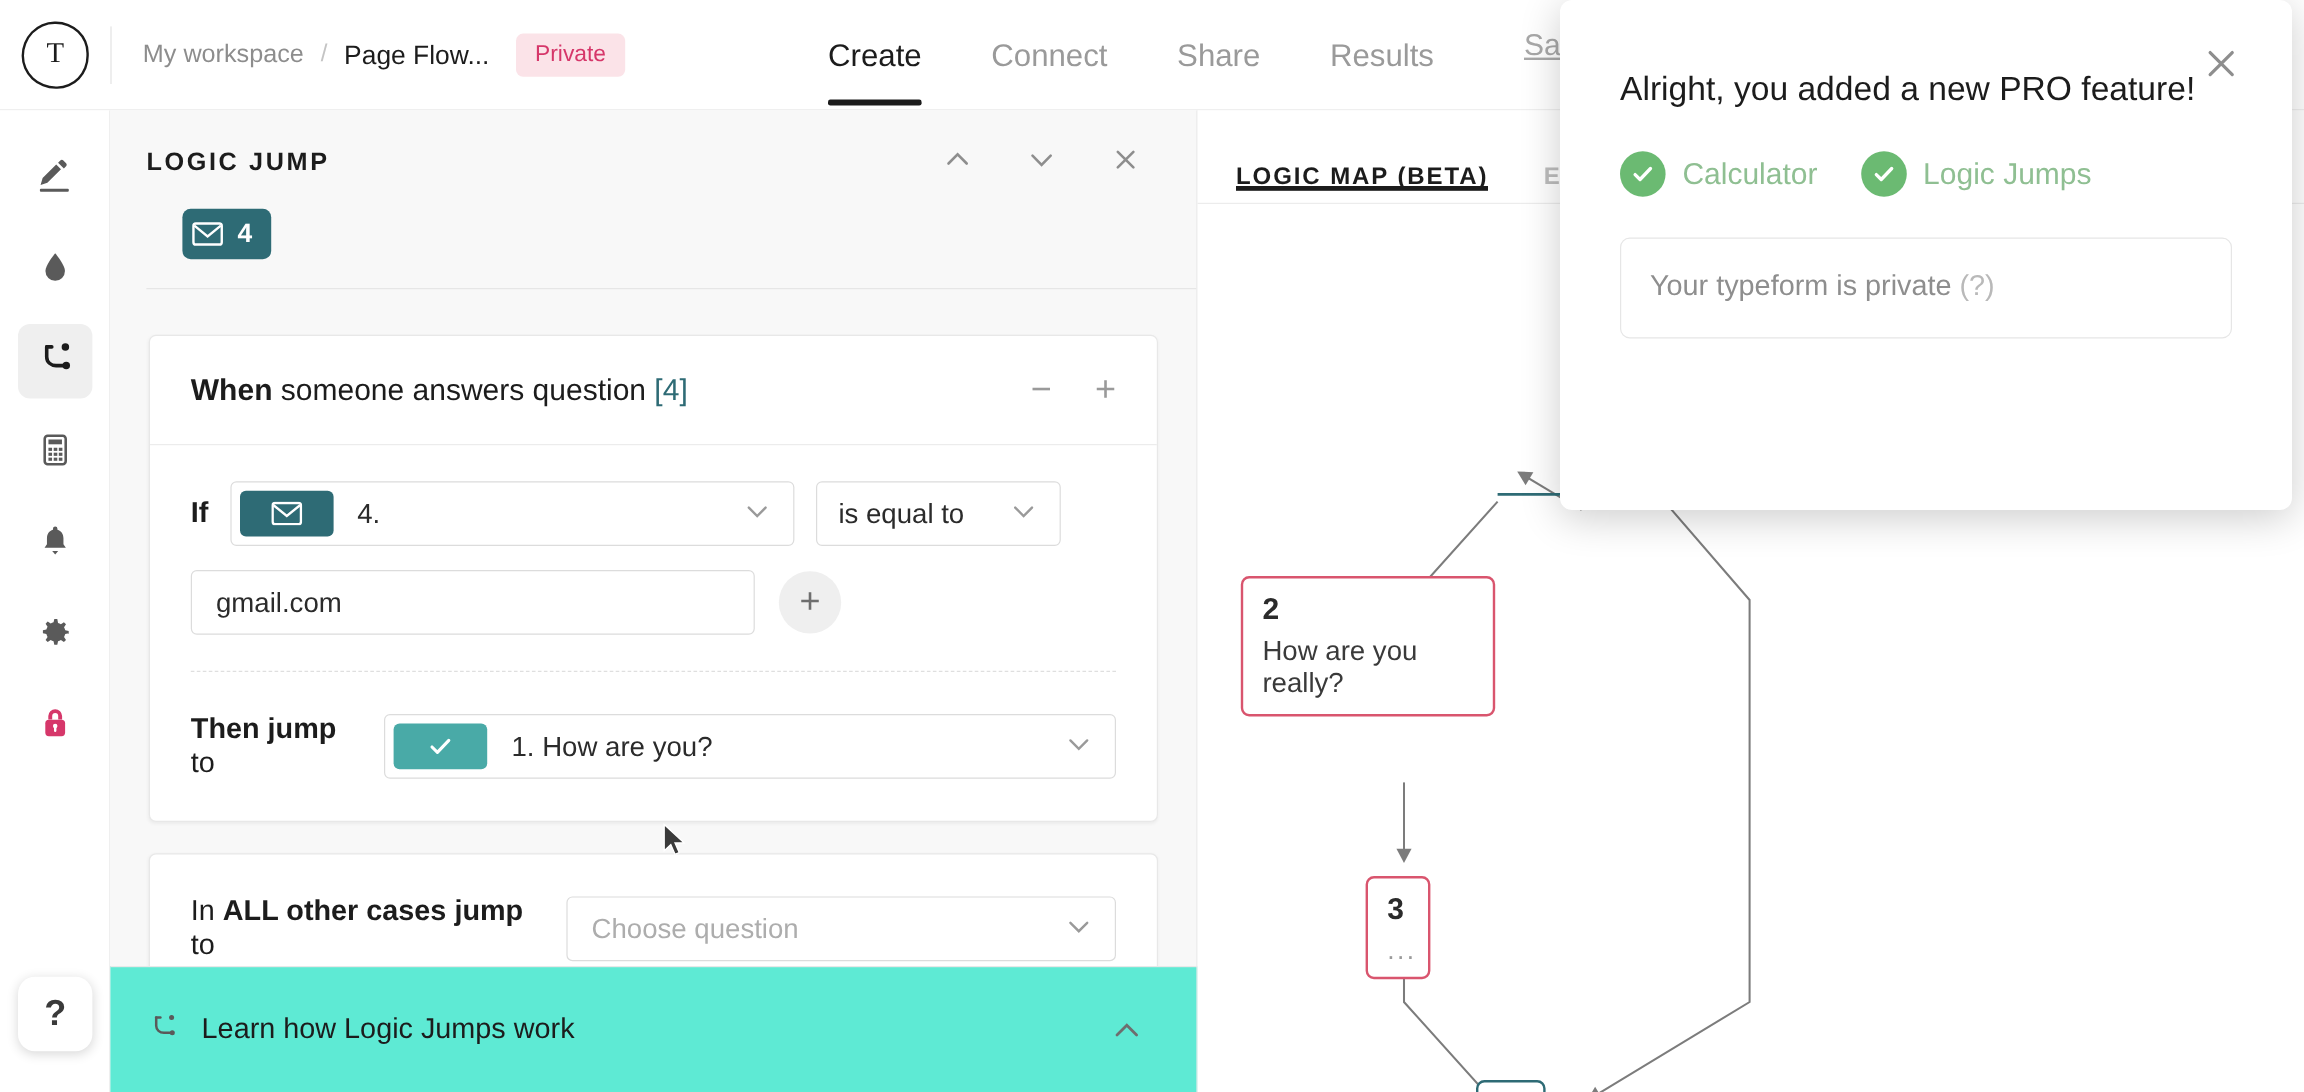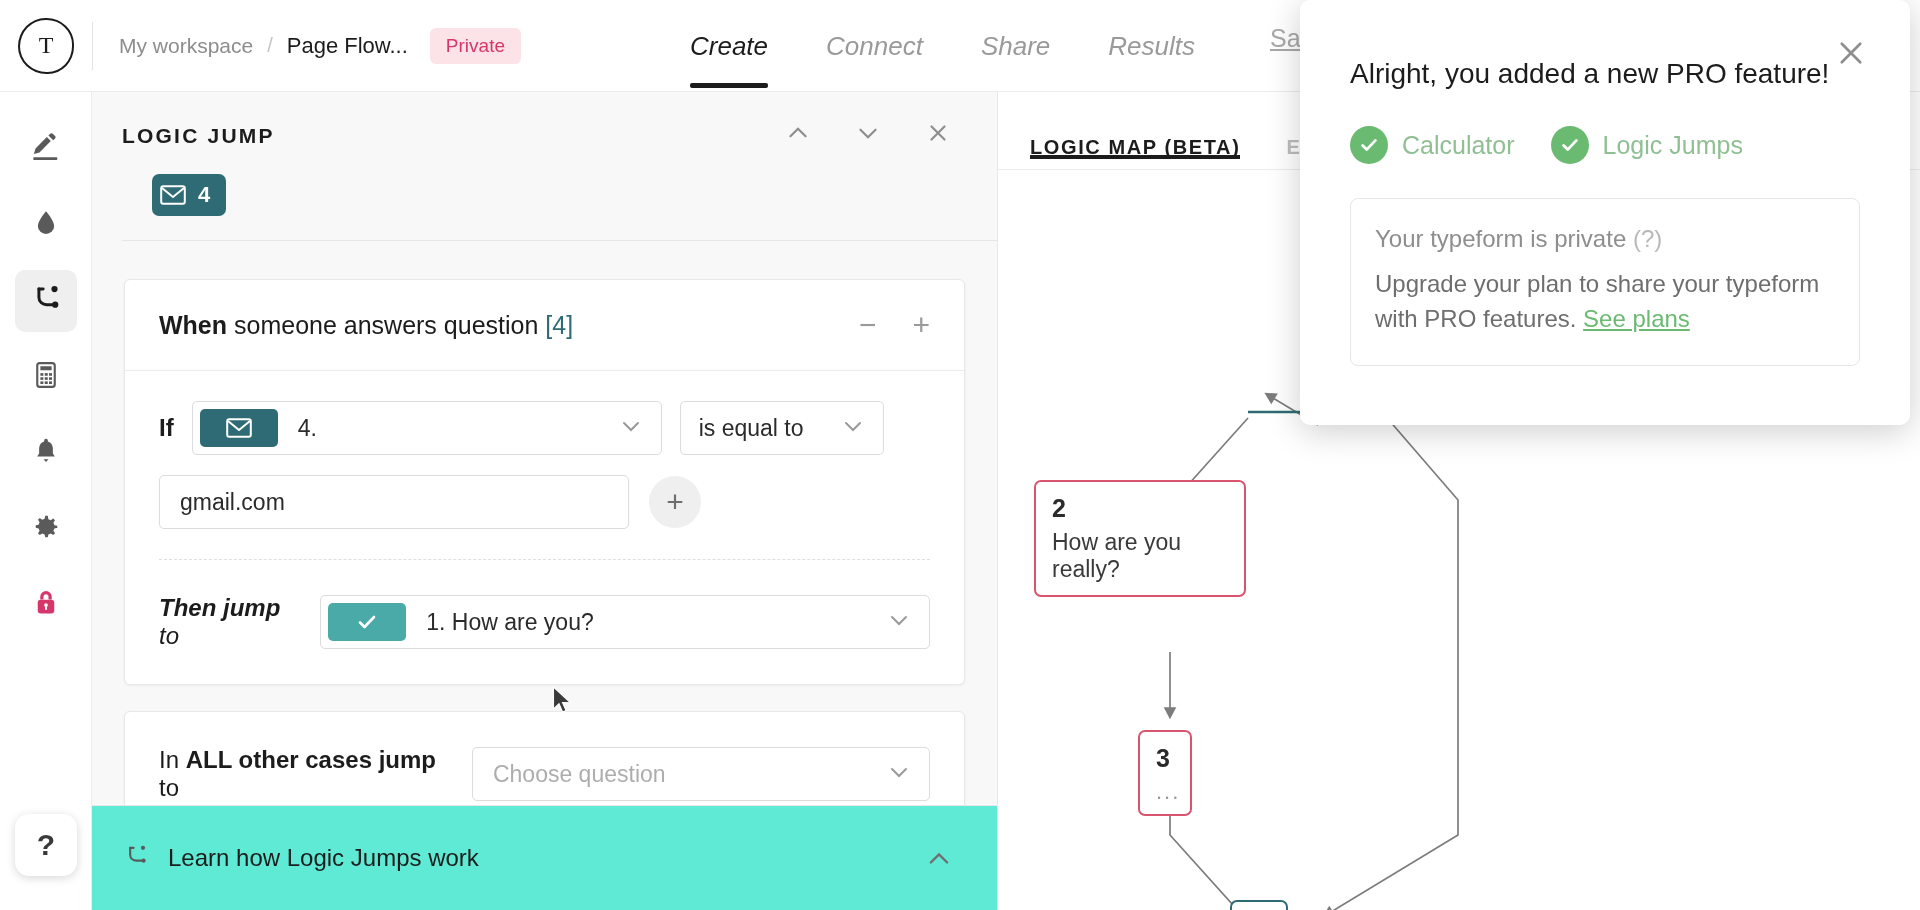--- a/index.html
+++ b/index.html
@@ -28,21 +28,21 @@
   .crumbs { display: flex; align-items: center; gap: 14px; margin-left: 26px; }
   .crumb-ws { font-size: 21px; color: #8d8d8d; }
   .crumb-sep { font-size: 20px; color: #c4c4c4; }
   .crumb-title { font-size: 22px; color: #1c1c1c; }
   .badge-private {
     margin-left: 8px; background: #fbe3e8; color: #d6376a;
     font-size: 19px; padding: 7px 16px; border-radius: 6px;
   }
   .nav-tabs {
     position: absolute; left: 690px; top: 0; height: 92px;
-    display: flex; align-items: center; gap: 58px; font-style: italic;
+    display: flex; align-items: center; gap: 58px;
   }
   .nav-tab {
     font-size: 26px; color: #9a9a9a; height: 92px;
     display: flex; align-items: center; position: relative;
   }
   .nav-tab.active { color: #1c1c1c; }
   .nav-tab.active::after {
     content: ""; position: absolute; bottom: 4px; left: 0; right: 0;
     height: 5px; background: #1c1c1c; border-radius: 2px;
   }
@@ -125,21 +125,21 @@
     background: #fff; font-size: 23px; color: #2b2b2b; padding: 16px 20px;
     font-family: "Liberation Sans", sans-serif;
   }
   .add-btn {
     width: 52px; height: 52px; border-radius: 50%; background: #efefef;
     display: flex; align-items: center; justify-content: center;
     font-size: 30px; color: #6e6e6e; line-height: 1;
   }
   .dash { border-top: 1px dashed #dfdfdf; margin: 30px 0 0 0; }
   .row-then { display: flex; align-items: center; gap: 18px; margin-top: 34px; }
-  .lbl-then { font-size: 24px; color: #1c1c1c; font-style: italic; }
+  .lbl-then { font-size: 24px; color: #1c1c1c; }
   .lbl-then b { font-weight: bold; }
   .sel-jump { width: 630px; }
 
   .card2 { margin-top: 26px; }
   .row-all { display: flex; align-items: center; gap: 22px; padding: 34px; }
   .lbl-all { font-size: 24px; color: #1c1c1c; }
   .lbl-all b { font-weight: bold; }
   .sel-choose { width: 478px; }
   .sel-ph { font-size: 23px; color: #adadad; margin-left: 20px; }
 
@@ -496,23 +496,20 @@
             </svg>
         </span>
         <span class="feat-lbl">Logic Jumps</span>
       </div>
     </div>
     <div class="inner-box">
       <div class="ib-l1">
         <span>Your typeform is private</span>
         <span class="qm">(?)</span>
       </div>
-      <div class="ib-l2">
-        <span>Upgrade your plan to share your typeform with PRO features. </span><span class="ib-link">See plans</span>
-      </div>
     </div>
   </div>
 
   <svg class="cursor" viewBox="0 0 22 30">
     <path d="M1.5,1 L1.5,23 L7,17.8 L10.6,26 L14,24.4 L10.5,16.5 L18,16.3 z" fill="#3a3a3a" stroke="#ffffff" stroke-width="1.1"></path>
   </svg>
 
 </div>
 
 </body></html>

